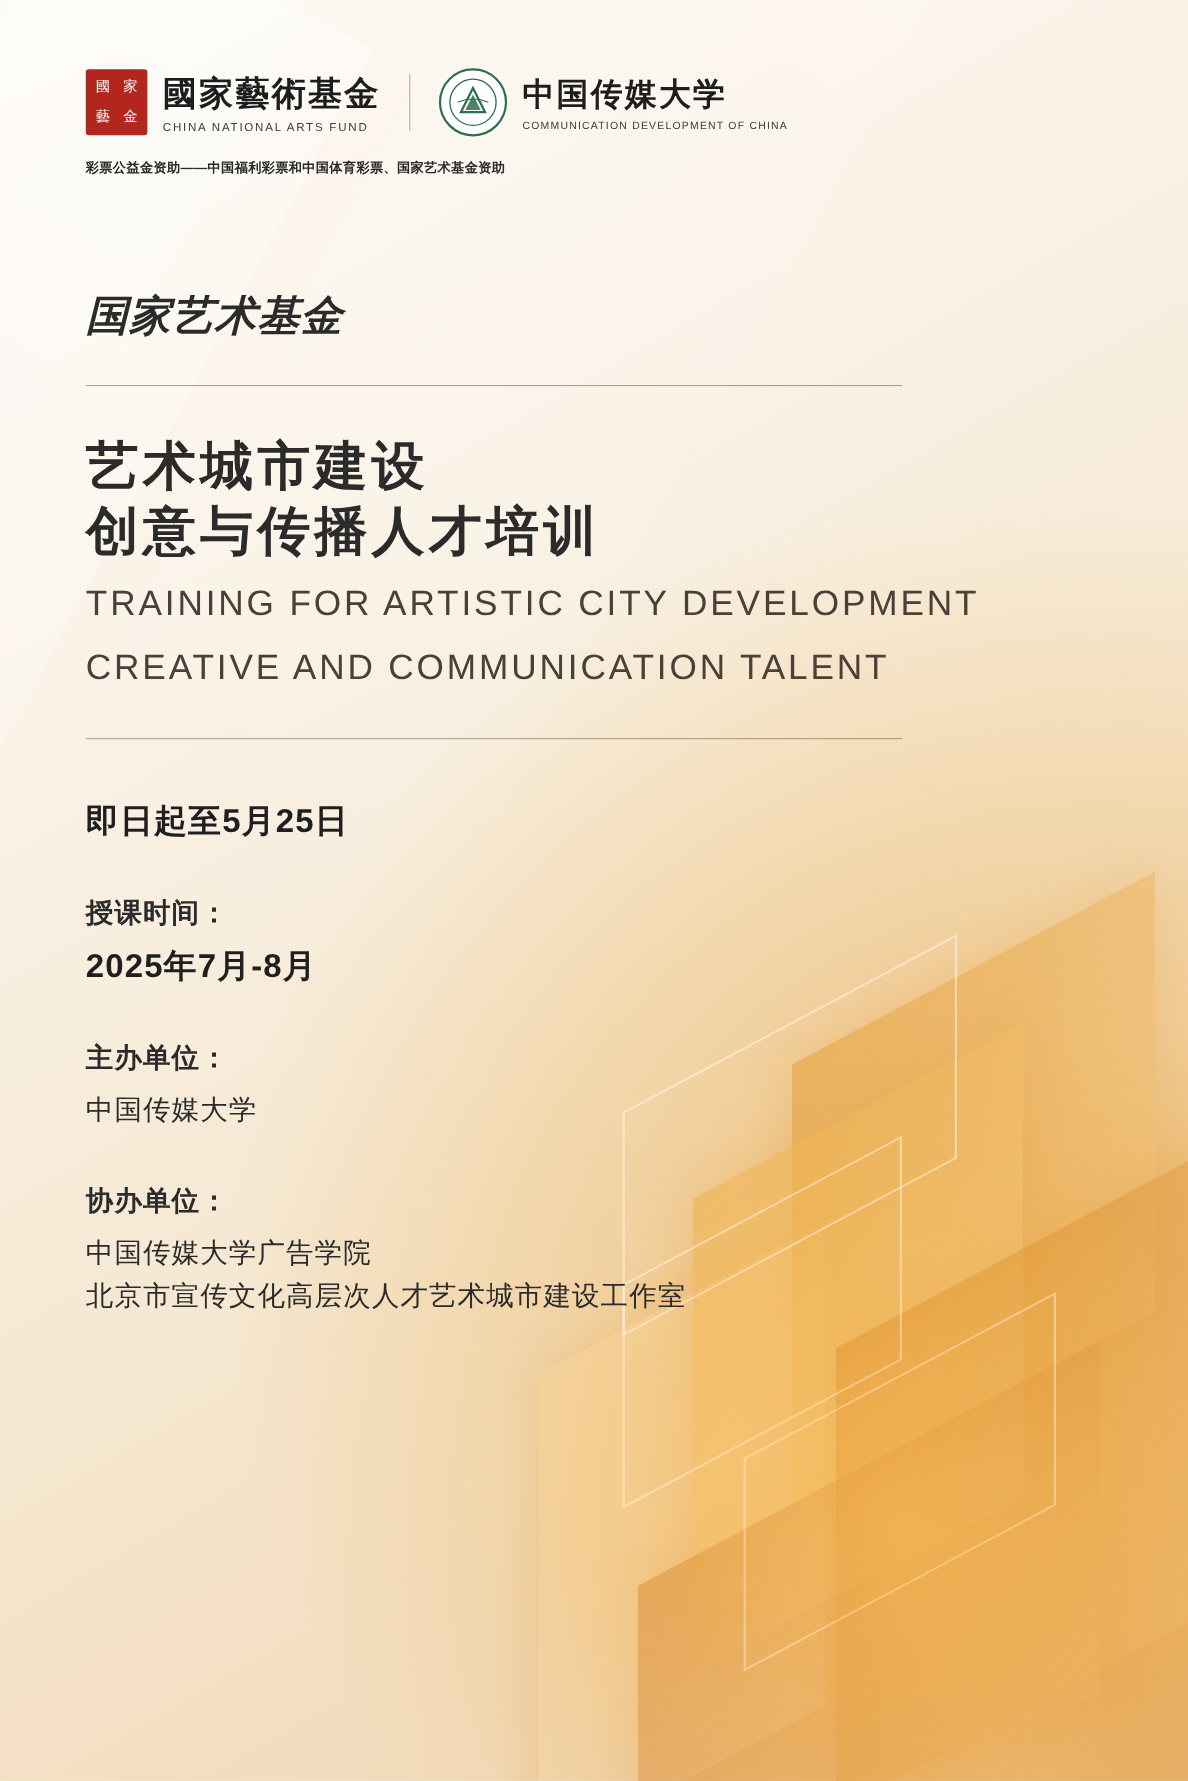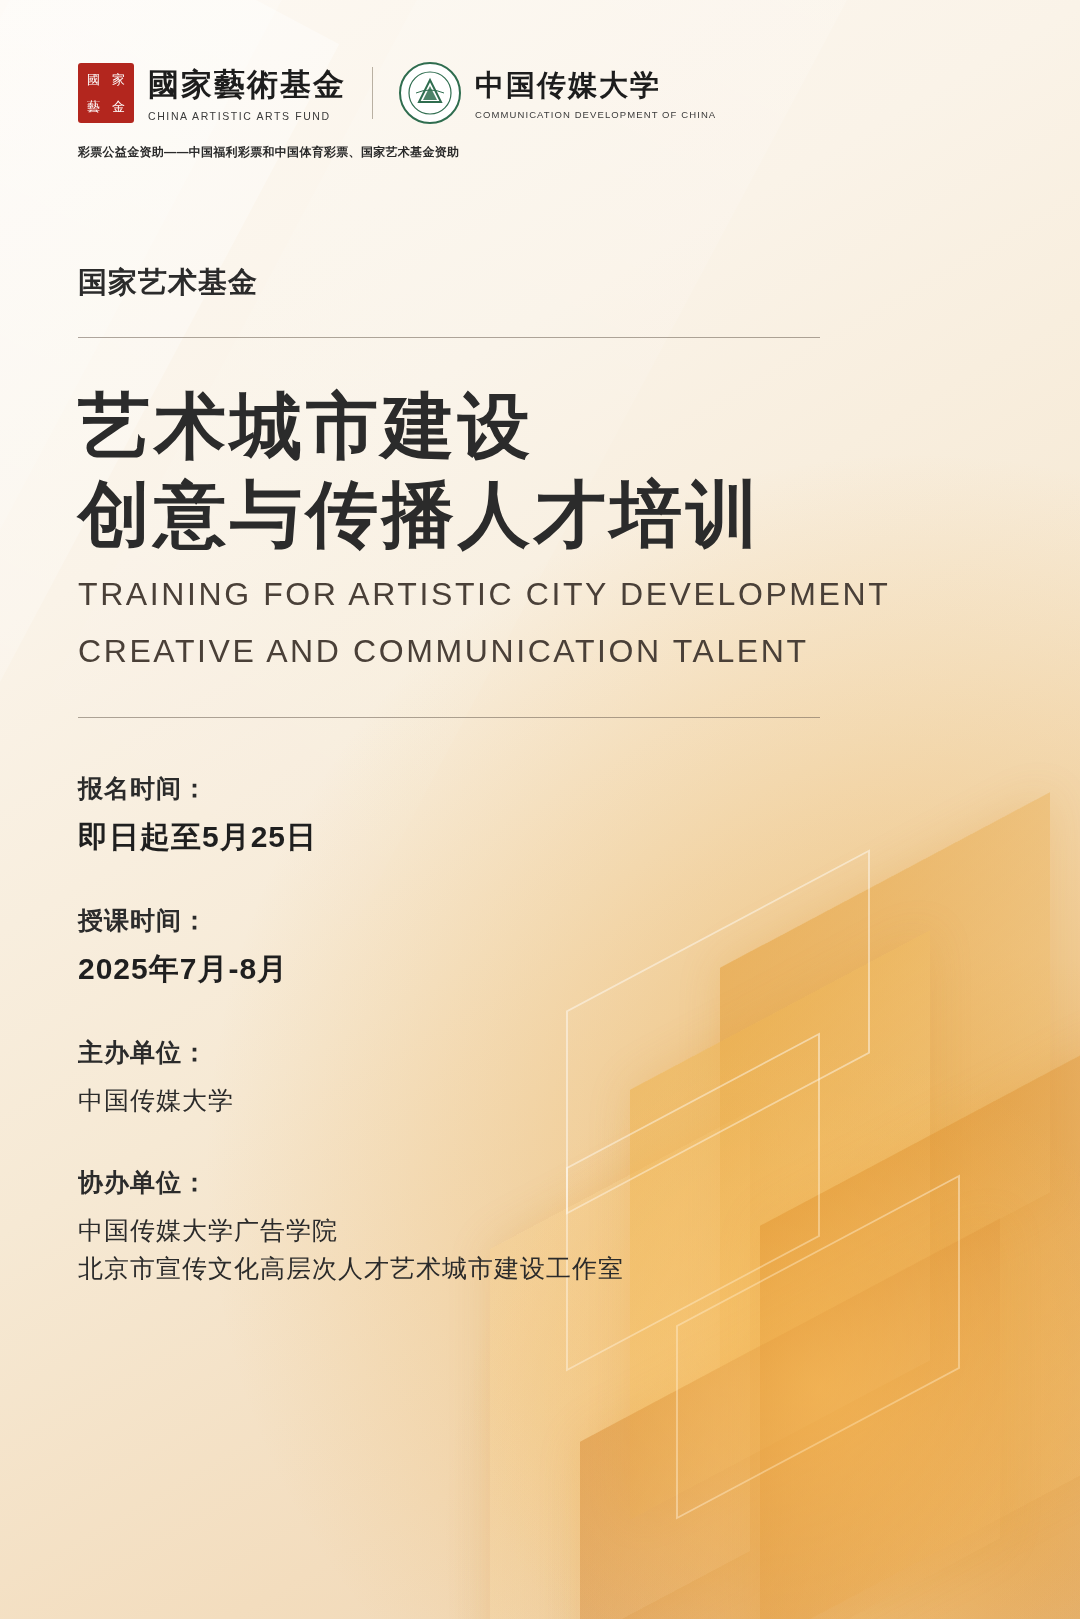--- a/index.html
+++ b/index.html
@@ -161,36 +161,37 @@
     color: #2a2a2a;
     font-weight: bold;
     letter-spacing: .3px;
   }
 
   
   .main {
     padding: 100px 78px 0 78px;
   }
   .program-line {
-    font-size: 29px;
+    font-size: 38px;
     line-height: 1.45;
     font-weight: bold;
     color: #2b2b2b;
     letter-spacing: 1px;
+    font-style: italic;
   }
   .hr {
     height: 1px;
     background: #6e6154;
     opacity: .55;
     margin: 34px 0 0 0;
     width: 742px;
   }
   .title-block { margin-top: 44px; }
   .title-cn {
-    font-size: 72px;
+    font-size: 48px;
     line-height: 1.22;
     font-weight: bold;
     color: #2b2b2b;
     letter-spacing: 4px;
     font-family: "DejaVu Serif", "Liberation Serif", serif;
   }
   .title-en {
     margin-top: 16px;
     font-size: 32px;
     line-height: 1.3;
@@ -258,21 +259,21 @@
 
         <div class="seal">
           <span>國</span>
           <span>家</span>
           <span>藝</span>
           <span>金</span>
         </div>
 
         <div class="fund-text">
           <div class="fund-cn">國家藝術基金</div>
-          <div class="fund-en">CHINA ARTISTIC ARTS FUND</div>
+          <div class="fund-en">CHINA NATIONAL ARTS FUND</div>
         </div>
 
         <div class="divider-v"></div>
 
         <div class="cuc-badge">
           <svg width="44" height="44" viewBox="0 0 44 44" aria-hidden="true">
             <circle cx="22" cy="22" r="21" fill="#ffffff" stroke="#2f6d4f" stroke-width="1.2"></circle>
             <path d="M22 9 L33 31 L11 31 Z" fill="none" stroke="#2f6d4f" stroke-width="2"></path>
             <path d="M22 15 L29 29 L15 29 Z" fill="#2f6d4f" opacity="0.85"></path>
             <path d="M8 22 Q22 16 36 22" fill="none" stroke="#2f6d4f" stroke-width="1"></path>
@@ -300,21 +301,20 @@
         <div class="title-cn">创意与传播人才培训</div>
         <div class="title-en">TRAINING FOR ARTISTIC CITY DEVELOPMENT</div>
         <div class="title-en">CREATIVE AND COMMUNICATION TALENT</div>
       </div>
 
       <div class="hr2"></div>
 
       <div class="info">
 
         <div class="info-group">
-          <div class="info-label">报名时间：</div>
           <div class="info-value-strong">即日起至5月25日</div>
         </div>
 
         <div class="info-group">
           <div class="info-label">授课时间：</div>
           <div class="info-value-strong">2025年7月-8月</div>
         </div>
 
         <div class="info-group">
           <div class="info-label">主办单位：</div>

